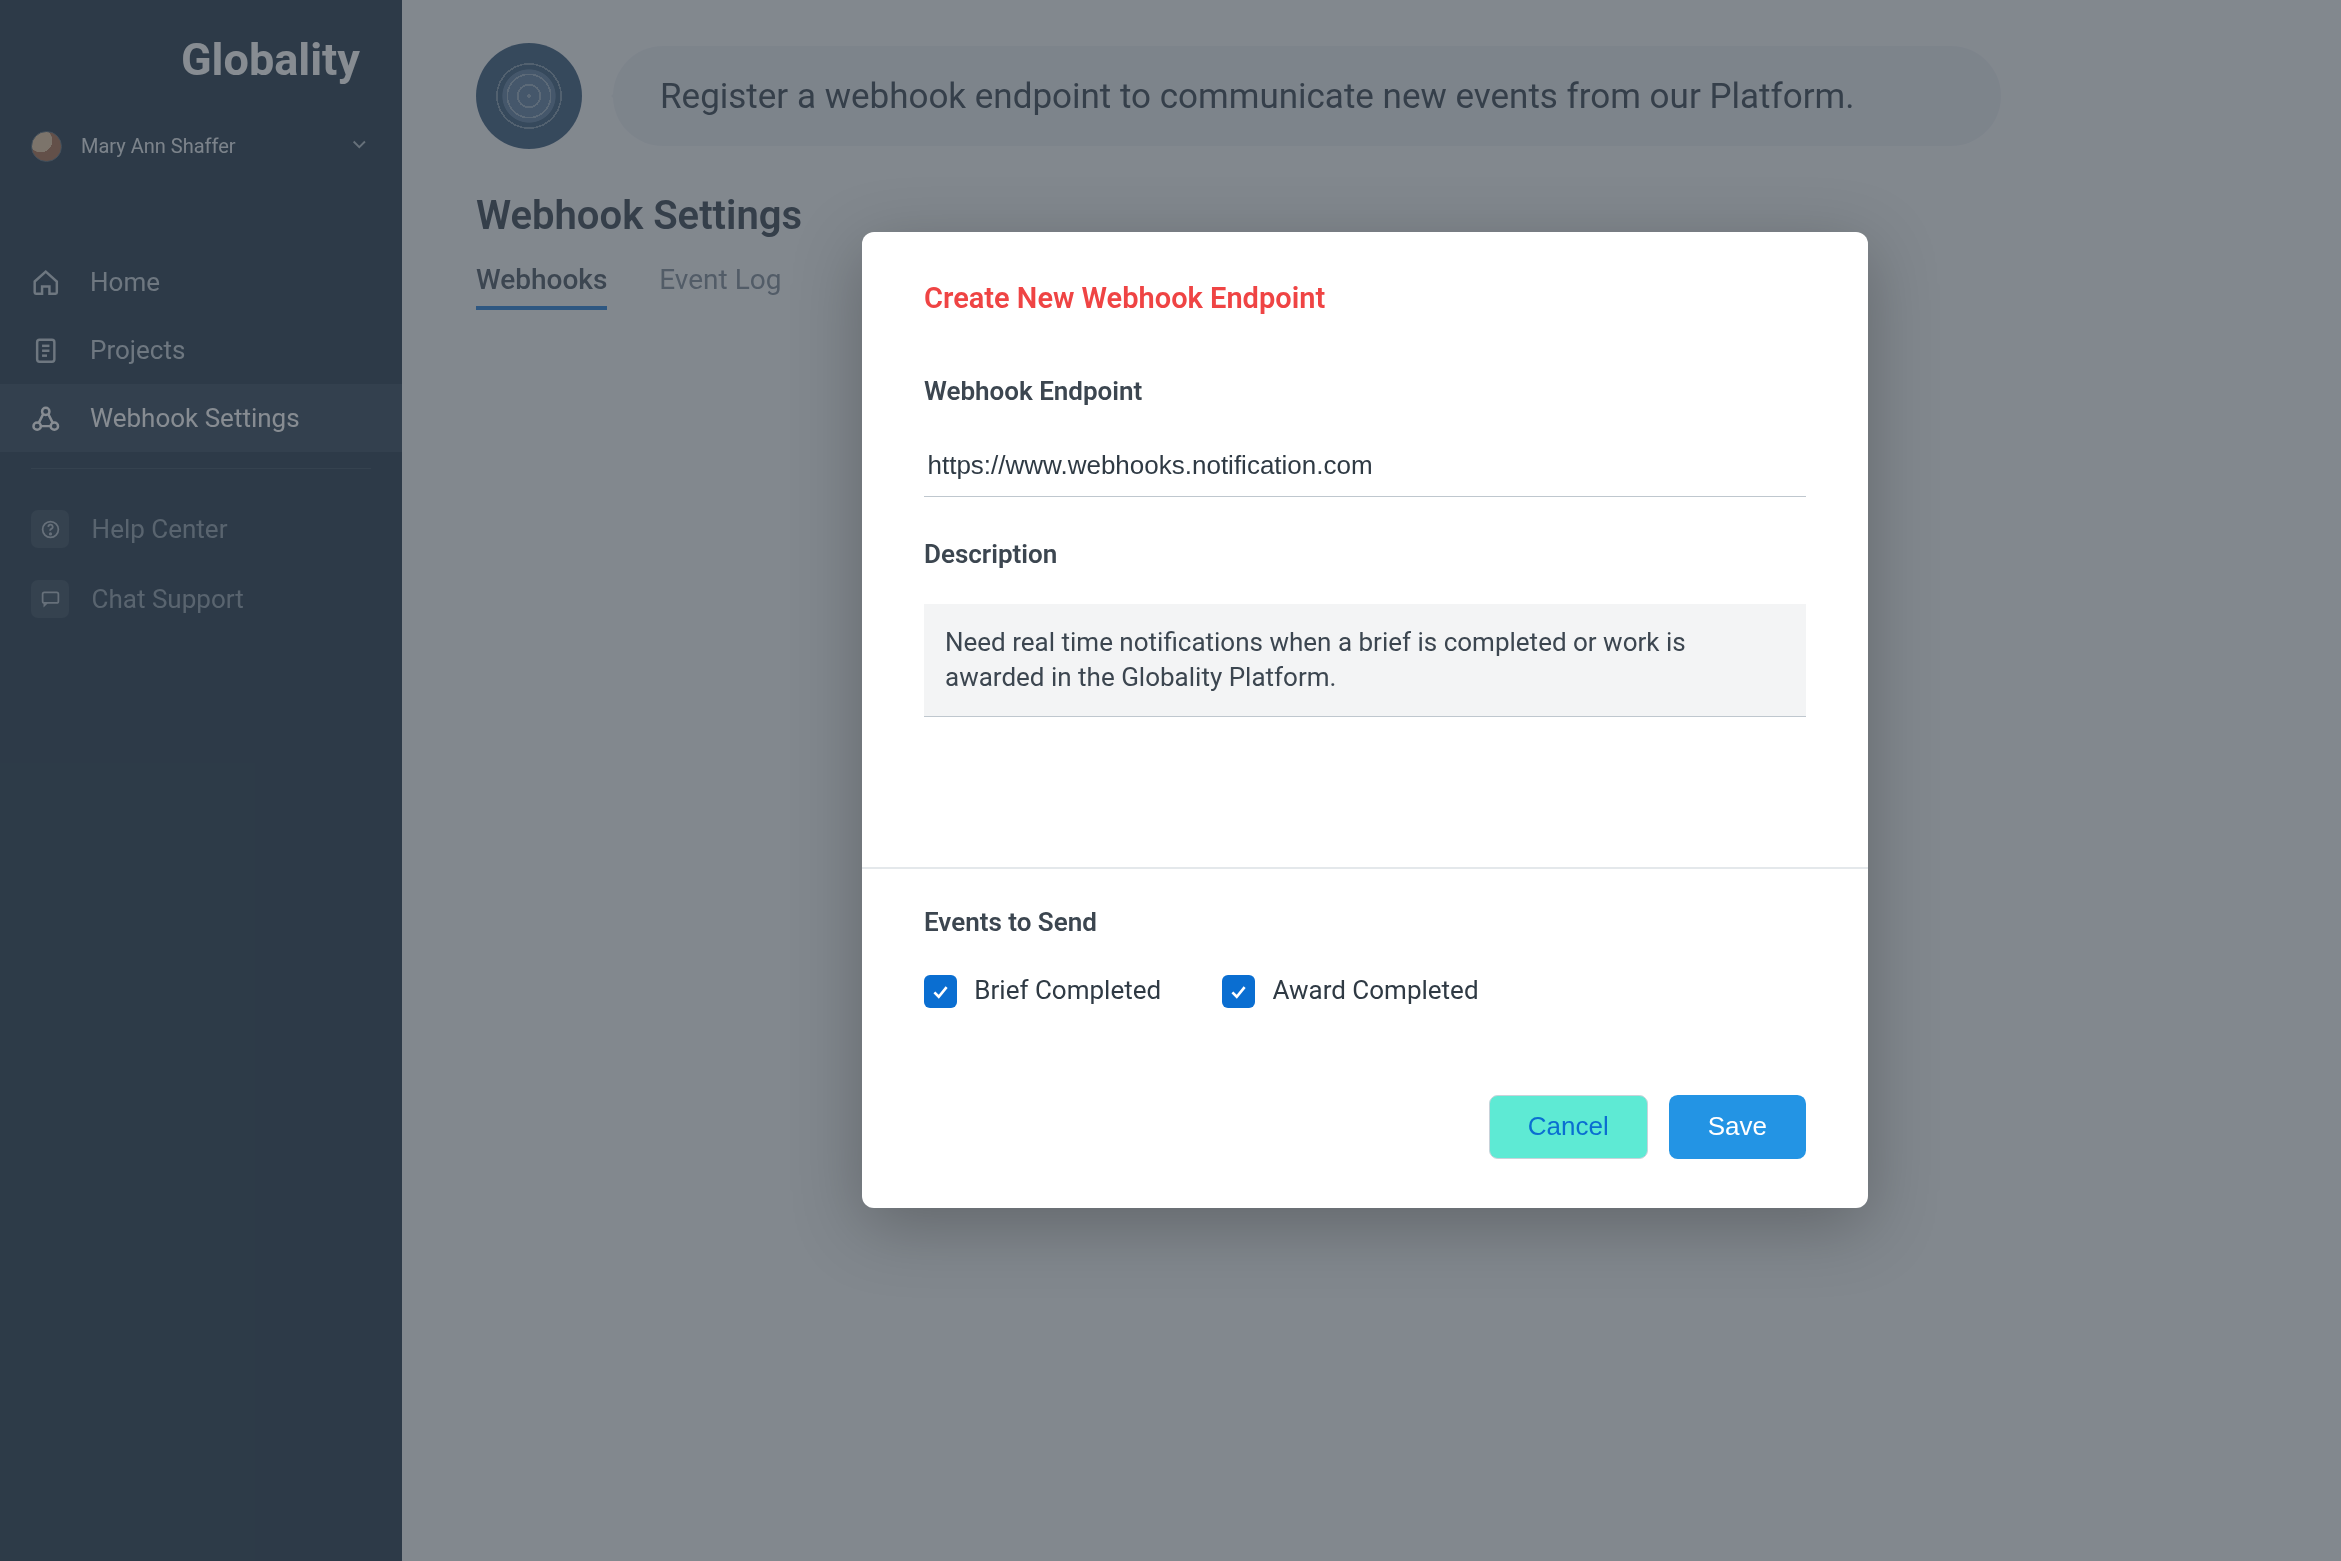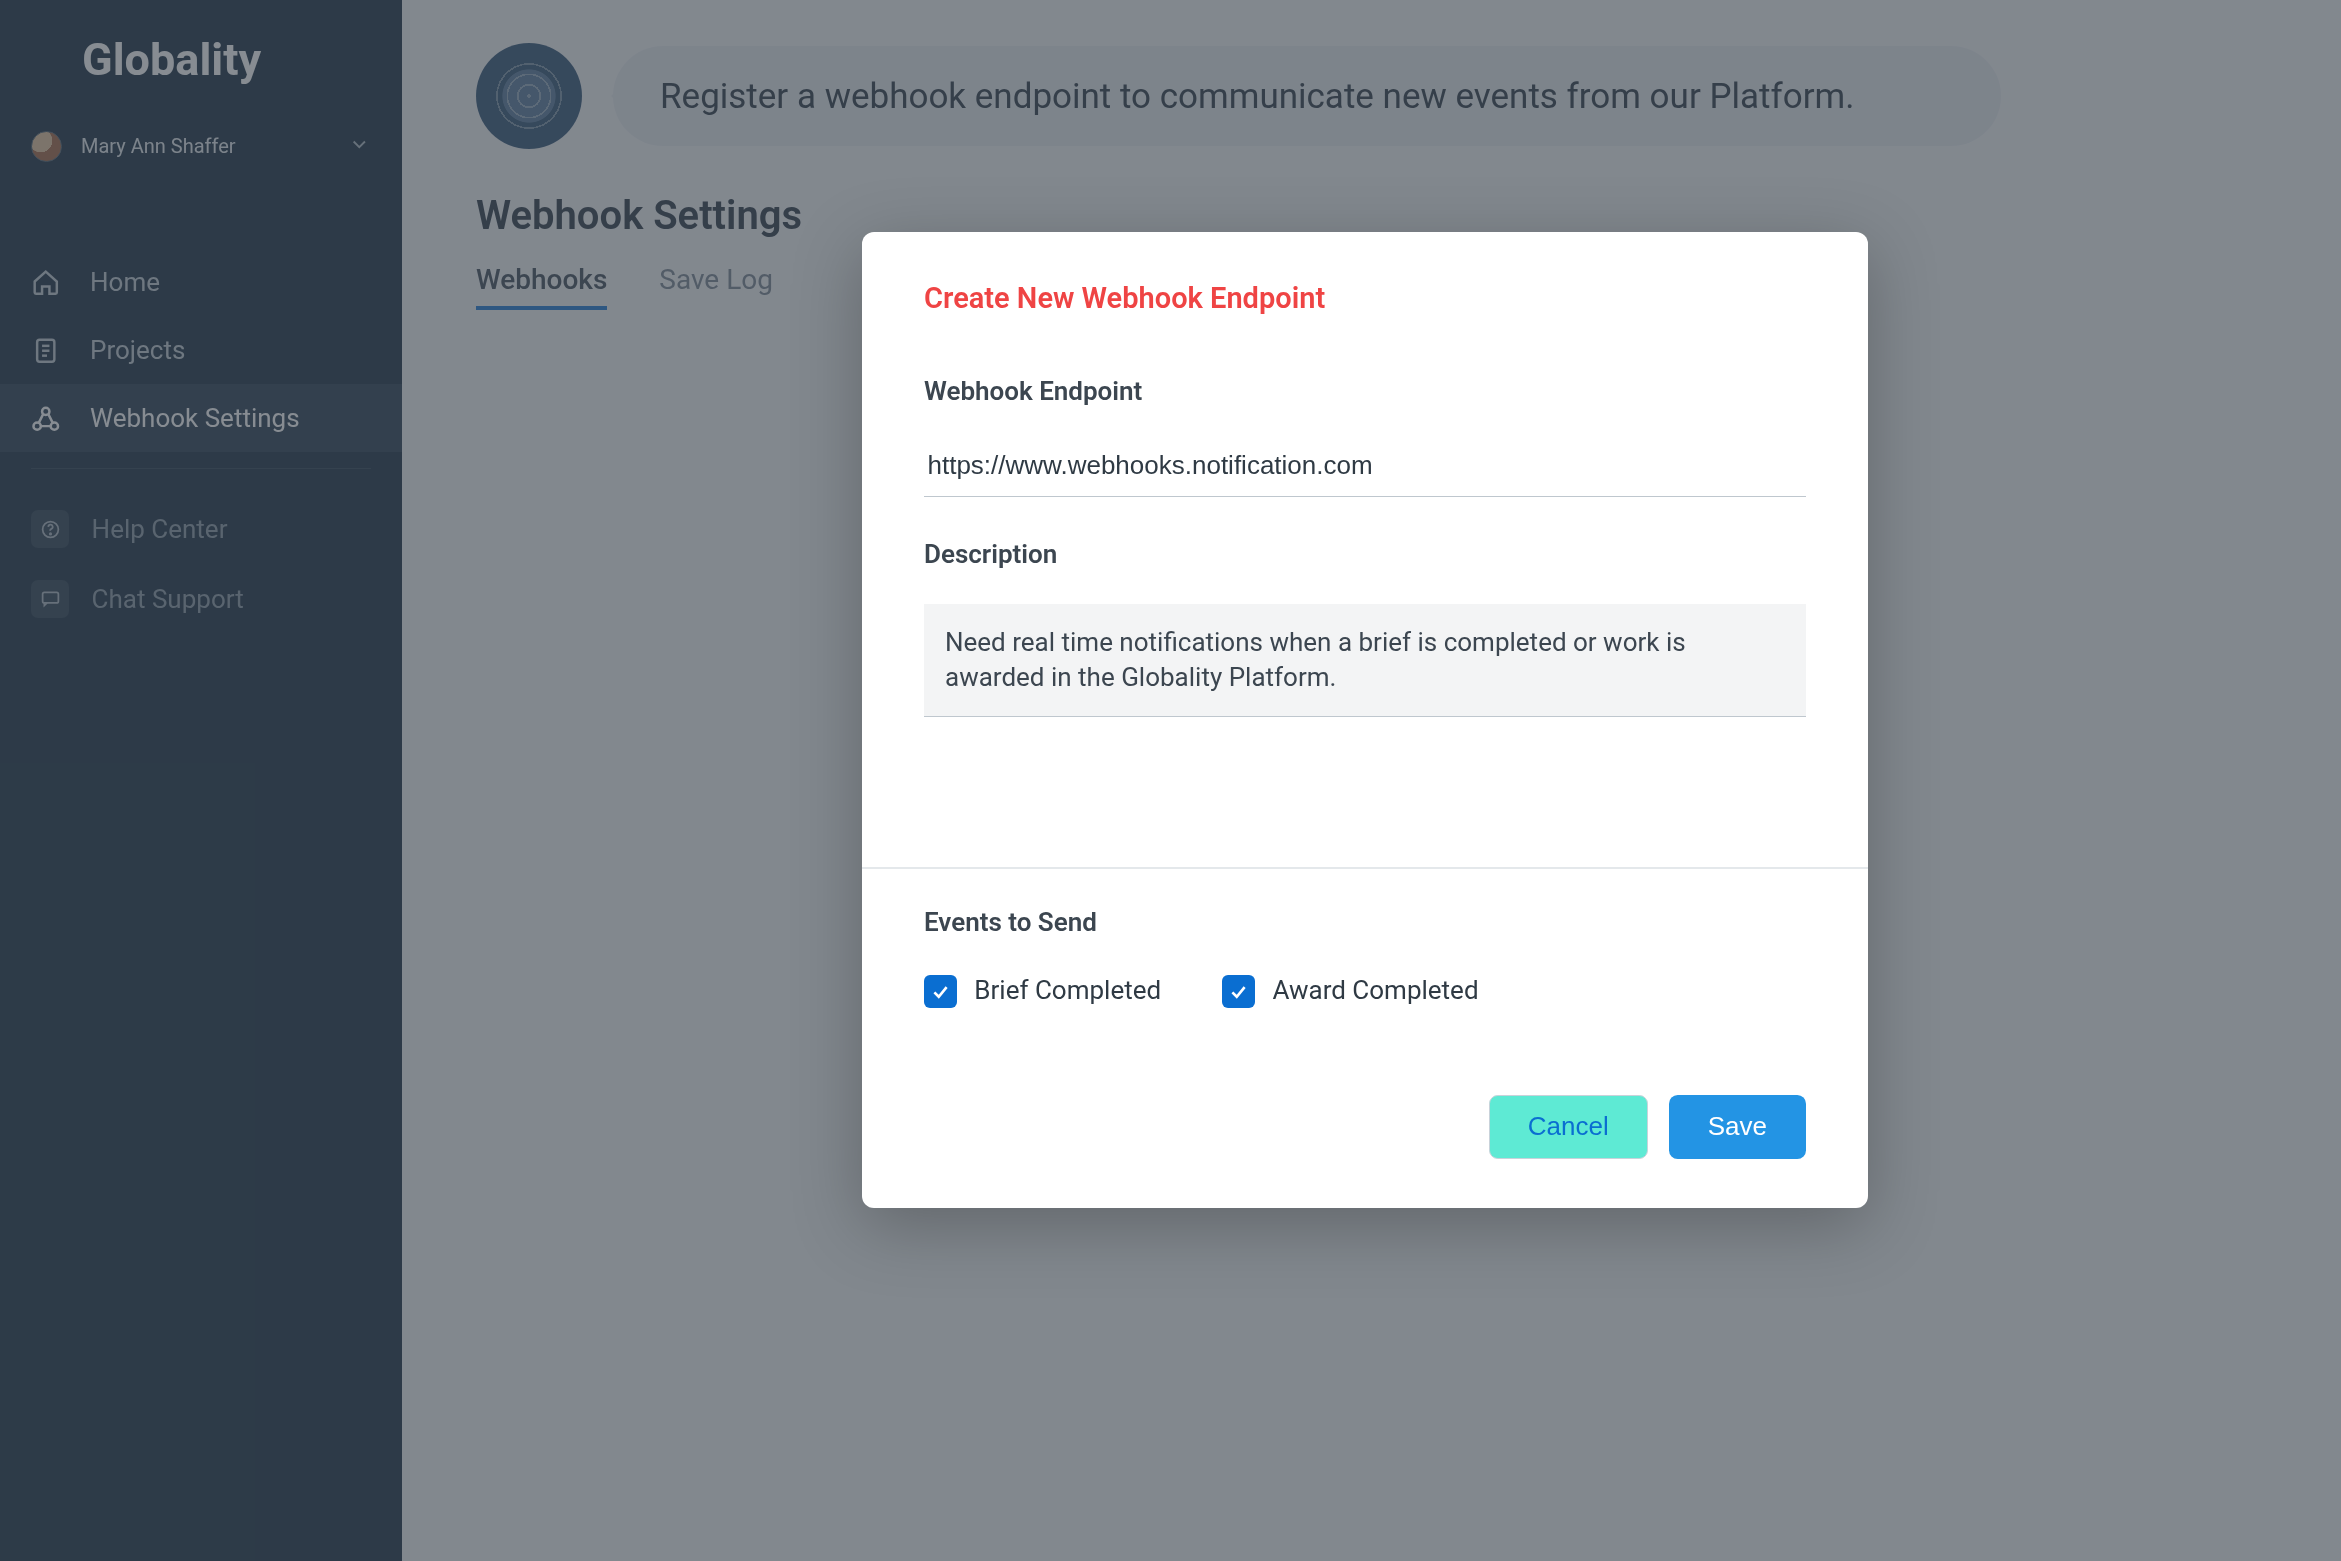--- a/index.html
+++ b/index.html
@@ -22,20 +22,21 @@
     background: #394b5b;
     color: #d5dbe1;
     padding-top: 33px;
   }
   .brand {
     font-size: 45px;
     font-weight: 700;
     color: #ffffff;
     padding: 0 42px 36px 82px;
     letter-spacing: 0px;
+    text-align: right;
   }
   .user-row {
     display: flex;
     align-items: center;
     padding: 8.7px 31px 8.7px 31px;
     cursor: pointer;
   }
   .avatar {
     width: 31px; height: 31px; border-radius: 50%;
     background: radial-gradient(circle at 30% 30%, #e6c9a8 0 40%, #b07b5e 41% 100%);
@@ -353,21 +354,21 @@
 <main class="main">
   <div class="hero-row">
     <div class="hero-dot"></div>
     <div class="hero-bubble">Register a webhook endpoint to communicate new events from our Platform.</div>
   </div>
 
   <h1 class="page-title">Webhook Settings</h1>
 
   <div class="tabs">
     <div class="tab active">Webhooks</div>
-    <div class="tab">Save Log</div>
+    <div class="tab">Event Log</div>
   </div>
 </main>
 
 <div class="overlay"></div>
 
 <div class="modal">
   <div class="modal-pad">
     <h2 class="modal-title">Create New Webhook Endpoint</h2>
 
     <div class="field-label">Webhook Endpoint</div>

